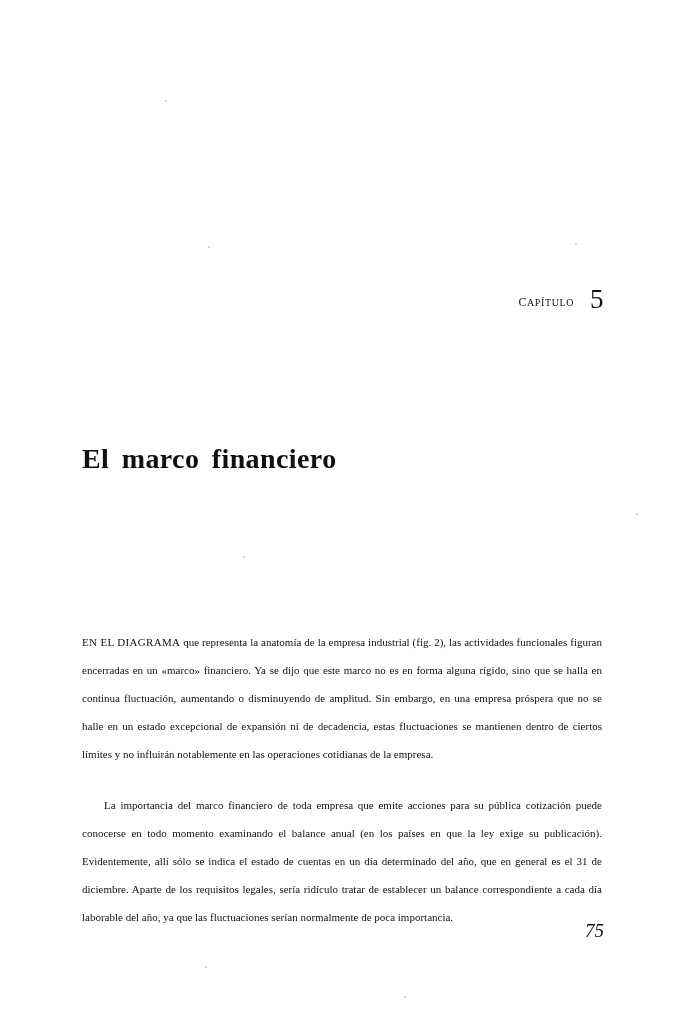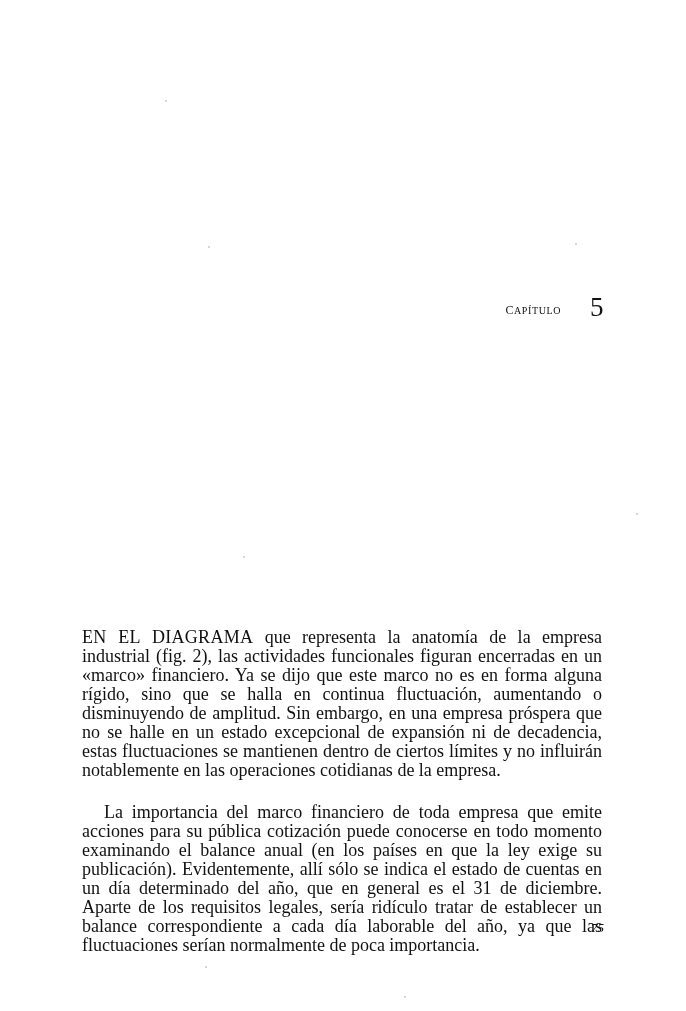--- a/index.html
+++ b/index.html
@@ -16,25 +16,25 @@
     position: relative;
   }
   .page {
     position: relative;
     width: 686px;
     height: 1011px;
     box-sizing: border-box;
   }
   .chapter-line {
     position: absolute;
-    top: 292px;
+    top: 284px;
     right: 82px;
     display: flex;
     align-items: baseline;
-    gap: 29px;
+    gap: 16px;
     letter-spacing: 0.5px;
   }
   .chapter-word {
     font-variant: small-caps;
     font-size: 14.5px;
     letter-spacing: 0.6px;
     text-transform: lowercase;
   }
   .chapter-word::first-letter {
     font-size: 17px;
@@ -52,43 +52,43 @@
     font-size: 28px;
     letter-spacing: 0.4px;
     word-spacing: 5px;
     white-space: nowrap;
   }
   .body-block {
     position: absolute;
     left: 82px;
     top: 628px;
     width: 520px;
-    font-size: 18px;
-    line-height: 19px;
+    font-size: 11px;
+    line-height: 28px;
     text-align: justify;
   }
   .body-block p {
     margin: 0;
   }
   .body-block p.first {
     text-indent: 0;
   }
   .body-block p.indented {
     text-indent: 22px;
     margin-top: 23px;
   }
   .smallcaps {
     font-variant: small-caps;
     letter-spacing: 0.3px;
   }
   .folio {
     position: absolute;
     right: 82px;
     top: 920px;
-    font-size: 13px;
+    font-size: 19px;
     font-style: italic;
   }
   .speck {
     position: absolute;
     background: #c9c9c9;
     border-radius: 50%;
     width: 2px;
     height: 2px;
   }
   .s1 { left: 165px; top: 100px; }
@@ -110,20 +110,21 @@
   <div class="speck s4"></div>
   <div class="speck s5"></div>
   <div class="speck s6"></div>
   <div class="speck s7"></div>
 
   <div class="chapter-line">
     <span class="chapter-word">Capítulo</span>
     <span class="chapter-number">5</span>
   </div>
 
+  <h1 class="chapter-title">El marco financiero</h1>
 
   <div class="body-block">
     <p class="first"><span class="smallcaps">EN EL DIAGRAMA</span><span> que representa la anatomía de la empresa industrial (fig. 2), las actividades funcionales figuran encerradas en un «marco» financiero. Ya se dijo que este marco no es en forma alguna rígido, sino que se halla en continua fluctuación, aumentando o disminuyendo de amplitud. Sin embargo, en una empresa próspera que no se halle en un estado excepcional de expansión ni de decadencia, estas fluctuaciones se mantienen dentro de ciertos límites y no influirán notablemente en las operaciones cotidianas de la empresa.</span></p>
     <p class="indented"><span>La importancia del marco financiero de toda empresa que emite acciones para su pública cotización puede conocerse en todo momento examinando el balance anual (en los países en que la ley exige su publicación). Evidentemente, allí sólo se indica el estado de cuentas en un día determinado del año, que en general es el 31 de diciembre. Aparte de los requisitos legales, sería ridículo tratar de establecer un balance correspondiente a cada día laborable del año, ya que las fluctuaciones serían normalmente de poca importancia.</span></p>
   </div>
 
   <div class="folio">75</div>
 
 </div>
 

